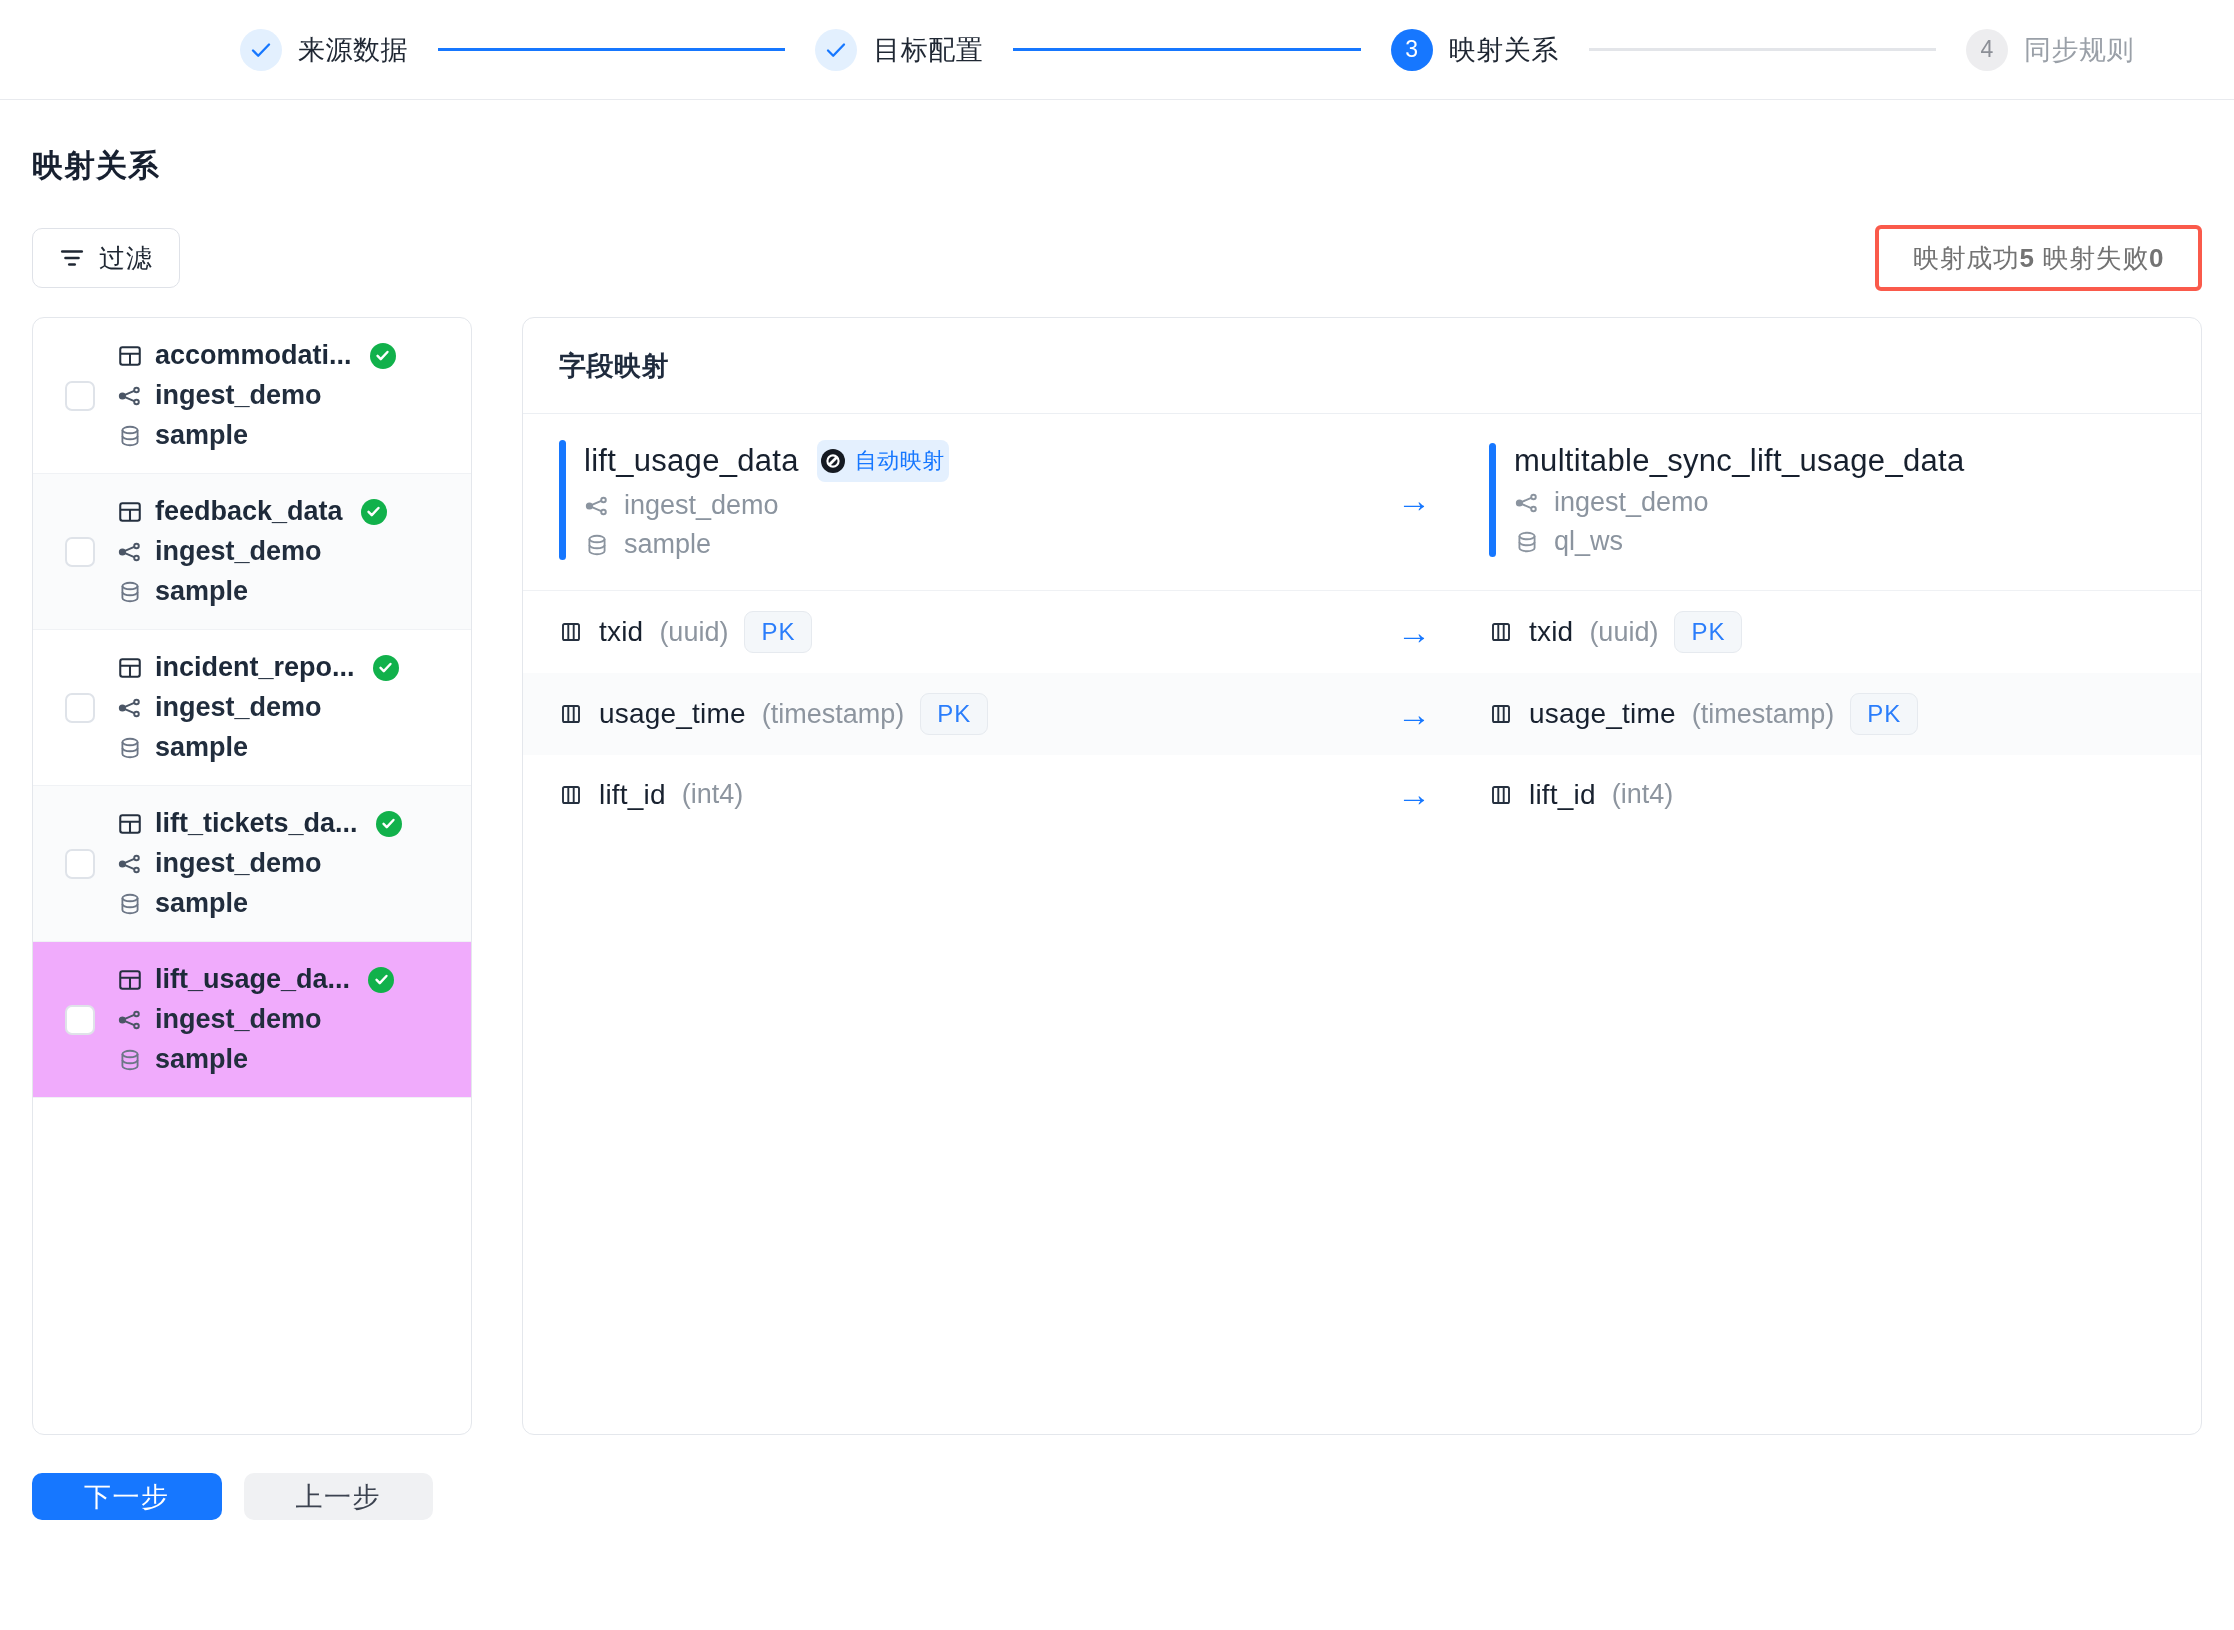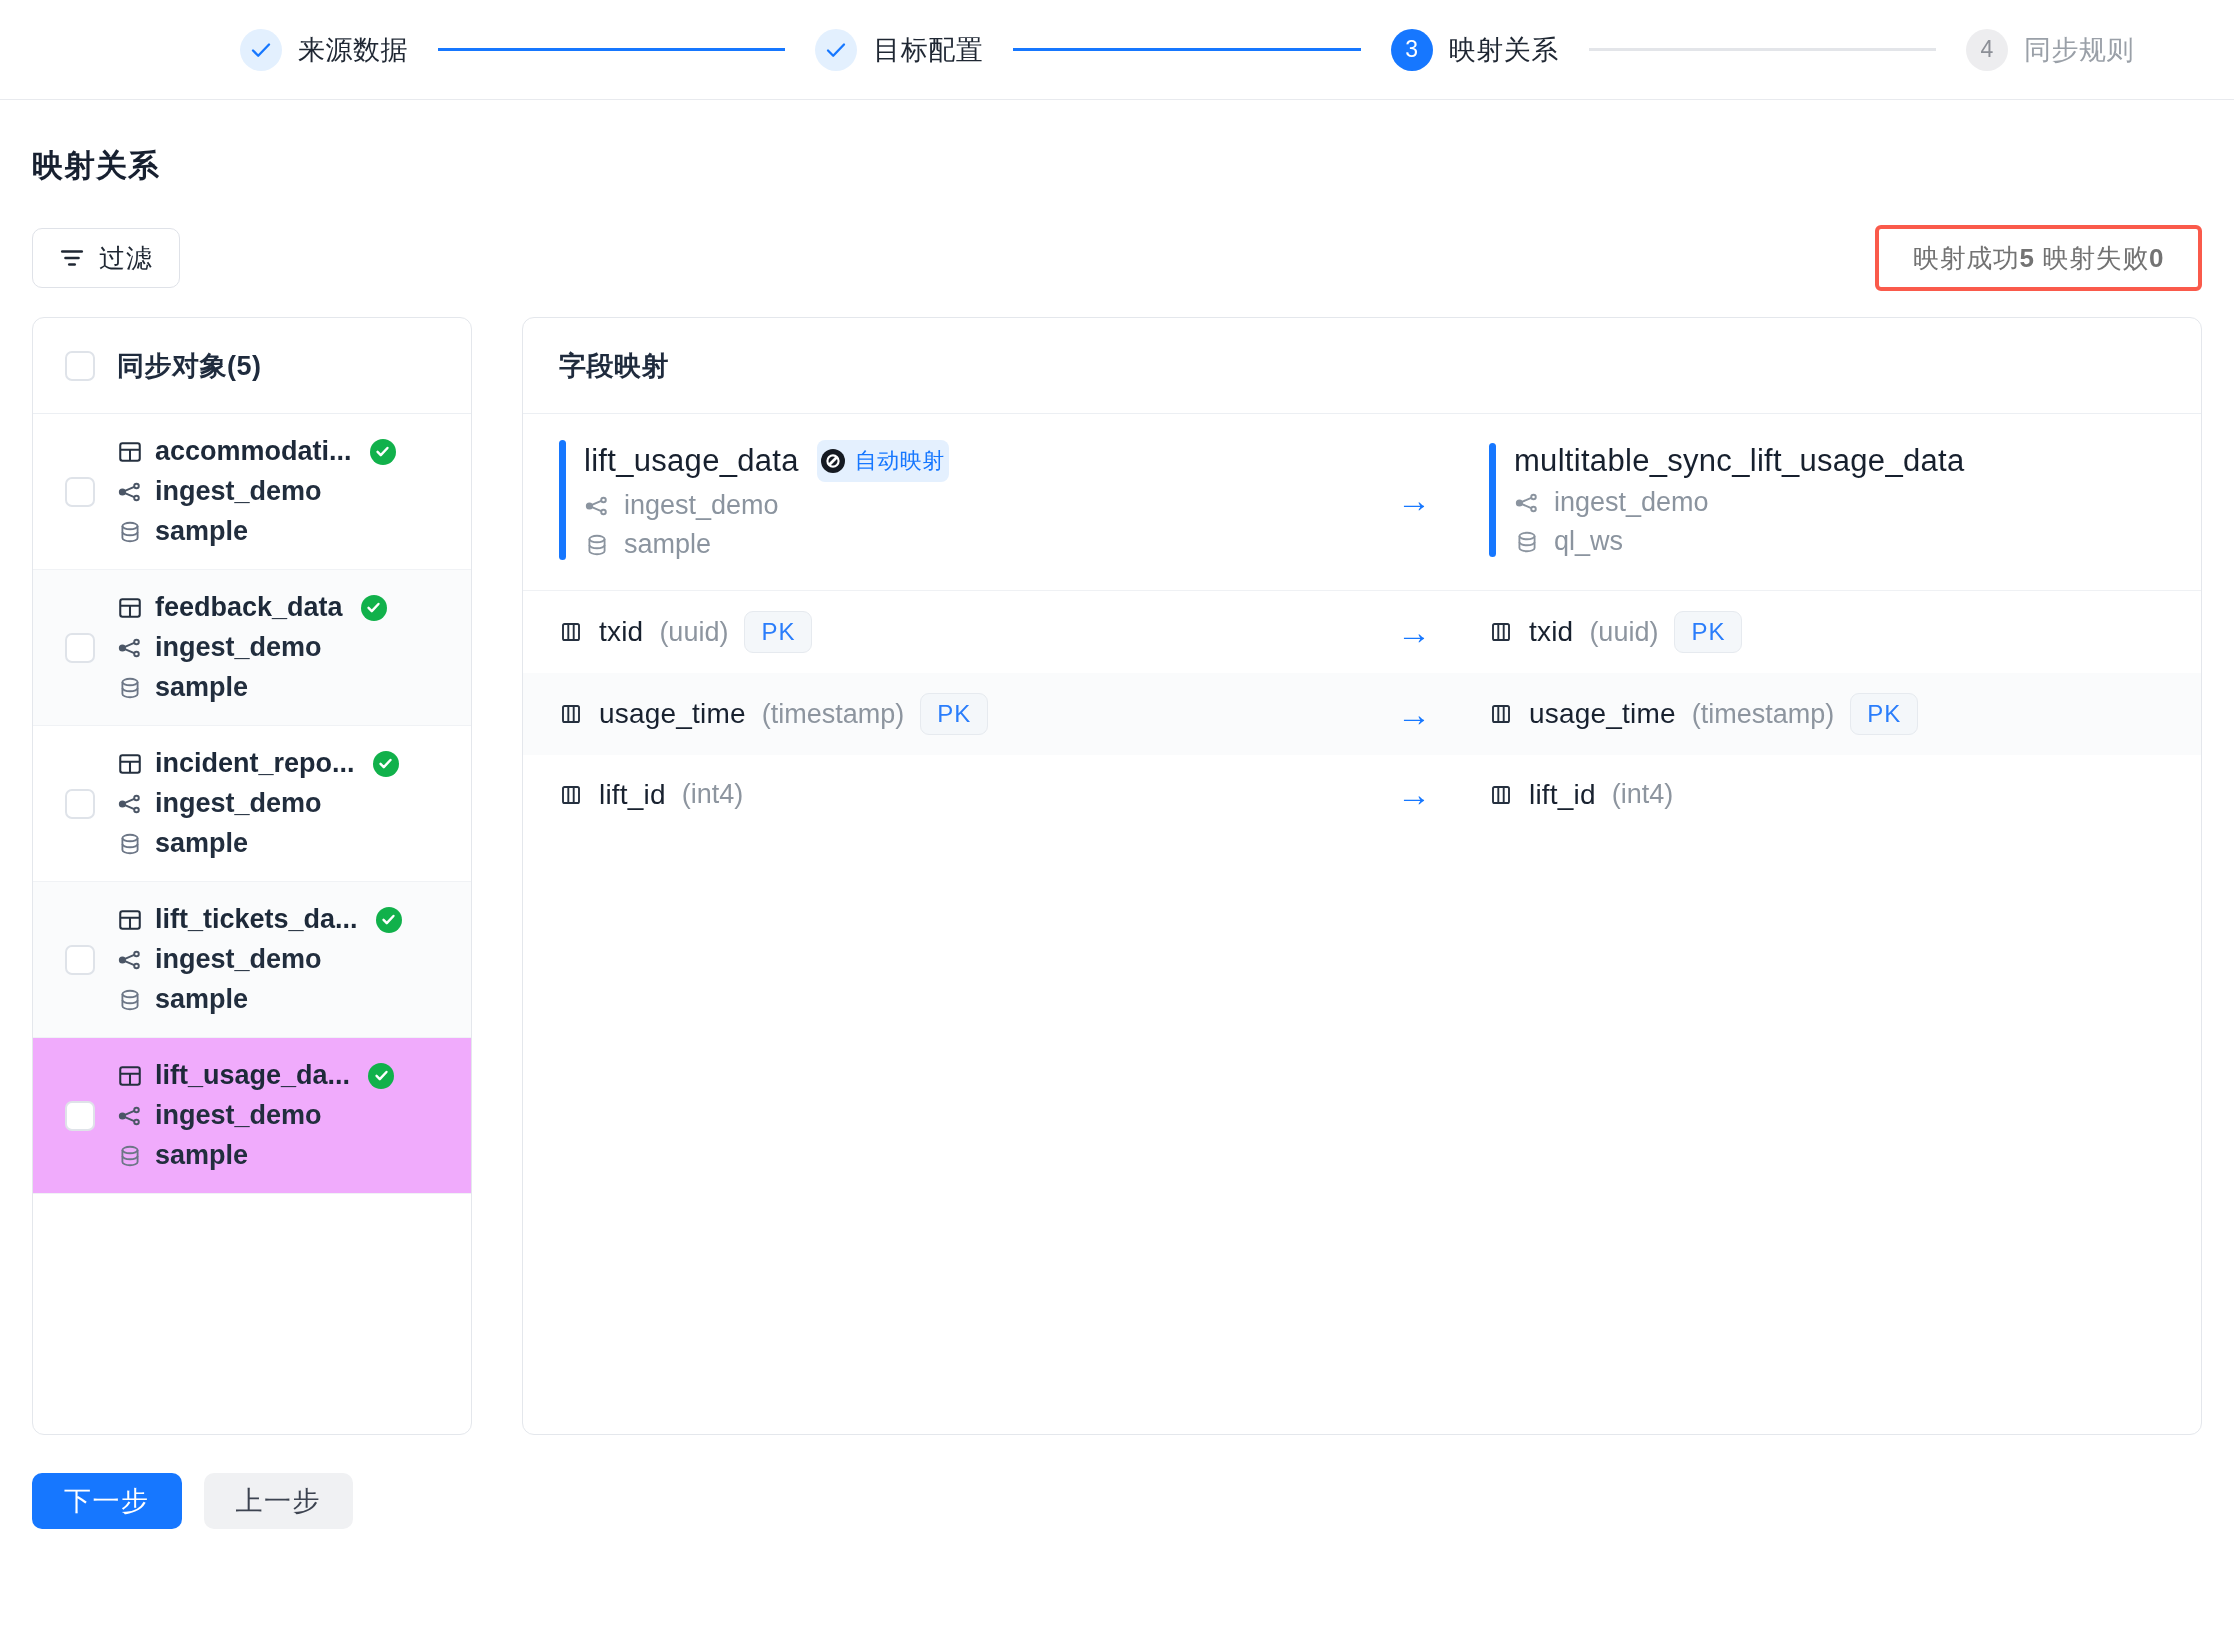--- a/index.html
+++ b/index.html
@@ -264,22 +264,22 @@
   .map-filler { flex: 1 1 auto; }
 
   
   .footer {
     margin-top: 38px;
     display: flex;
     gap: 22px;
     padding-bottom: 30px;
   }
   .btn {
-    height: 56px;
-    padding: 0 32px;
+    height: 47px;
+    padding: 0 52px;
     border-radius: 10px;
     border: none;
     font-size: 27px;
     letter-spacing: 1.5px;
     cursor: pointer;
     font-family: Liberation Serif, serif;
   }
   .btn.primary { background: #1677ff; color: #fff; }
   .btn.ghost { background: #f0f1f3; color: #3c4350; }
 </style>
@@ -336,24 +336,20 @@
 
     <div class="result-box">
       <span><span>映射成功</span><b>5</b></span>
       <span><span>映射失败</span><b>0</b></span>
     </div>
   </div>
 
   <div class="split">
 
     <div class="obj-panel">
-      <div class="obj-head">
-        <div class="cbox"></div>
-        <div class="obj-head-label">同步对象(5)</div>
-      </div>
       <div id="obj-list">
           <div class="obj-item">
             <div class="cbox"></div>
             <div class="obj-lines">
               <div class="obj-line primary">
                 <span class="icon">
                   <svg width="26" height="26" viewBox="0 0 24 24" fill="none" stroke="#25303f" stroke-width="1.9">
                     <rect x="3" y="4" width="18" height="16" rx="2"></rect>
                     <path d="M3 10h18M12 10v10"></path>
                   </svg>

